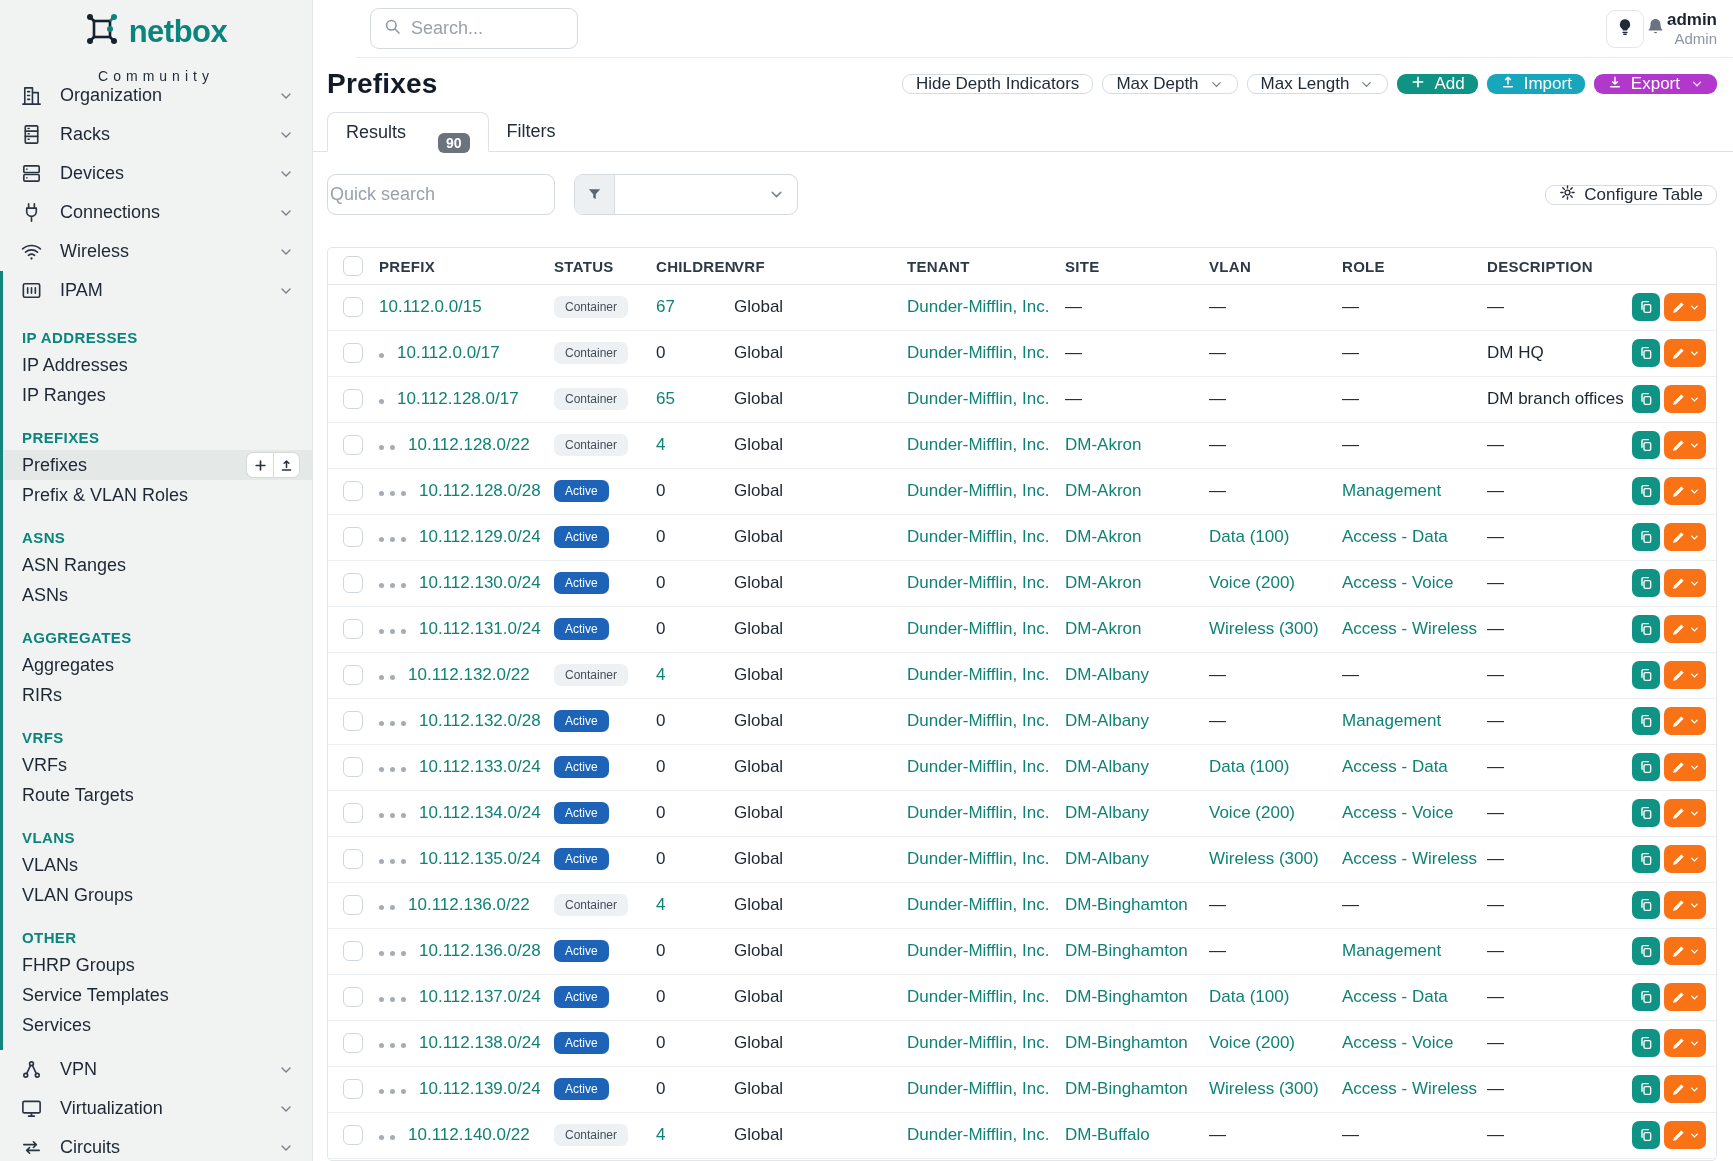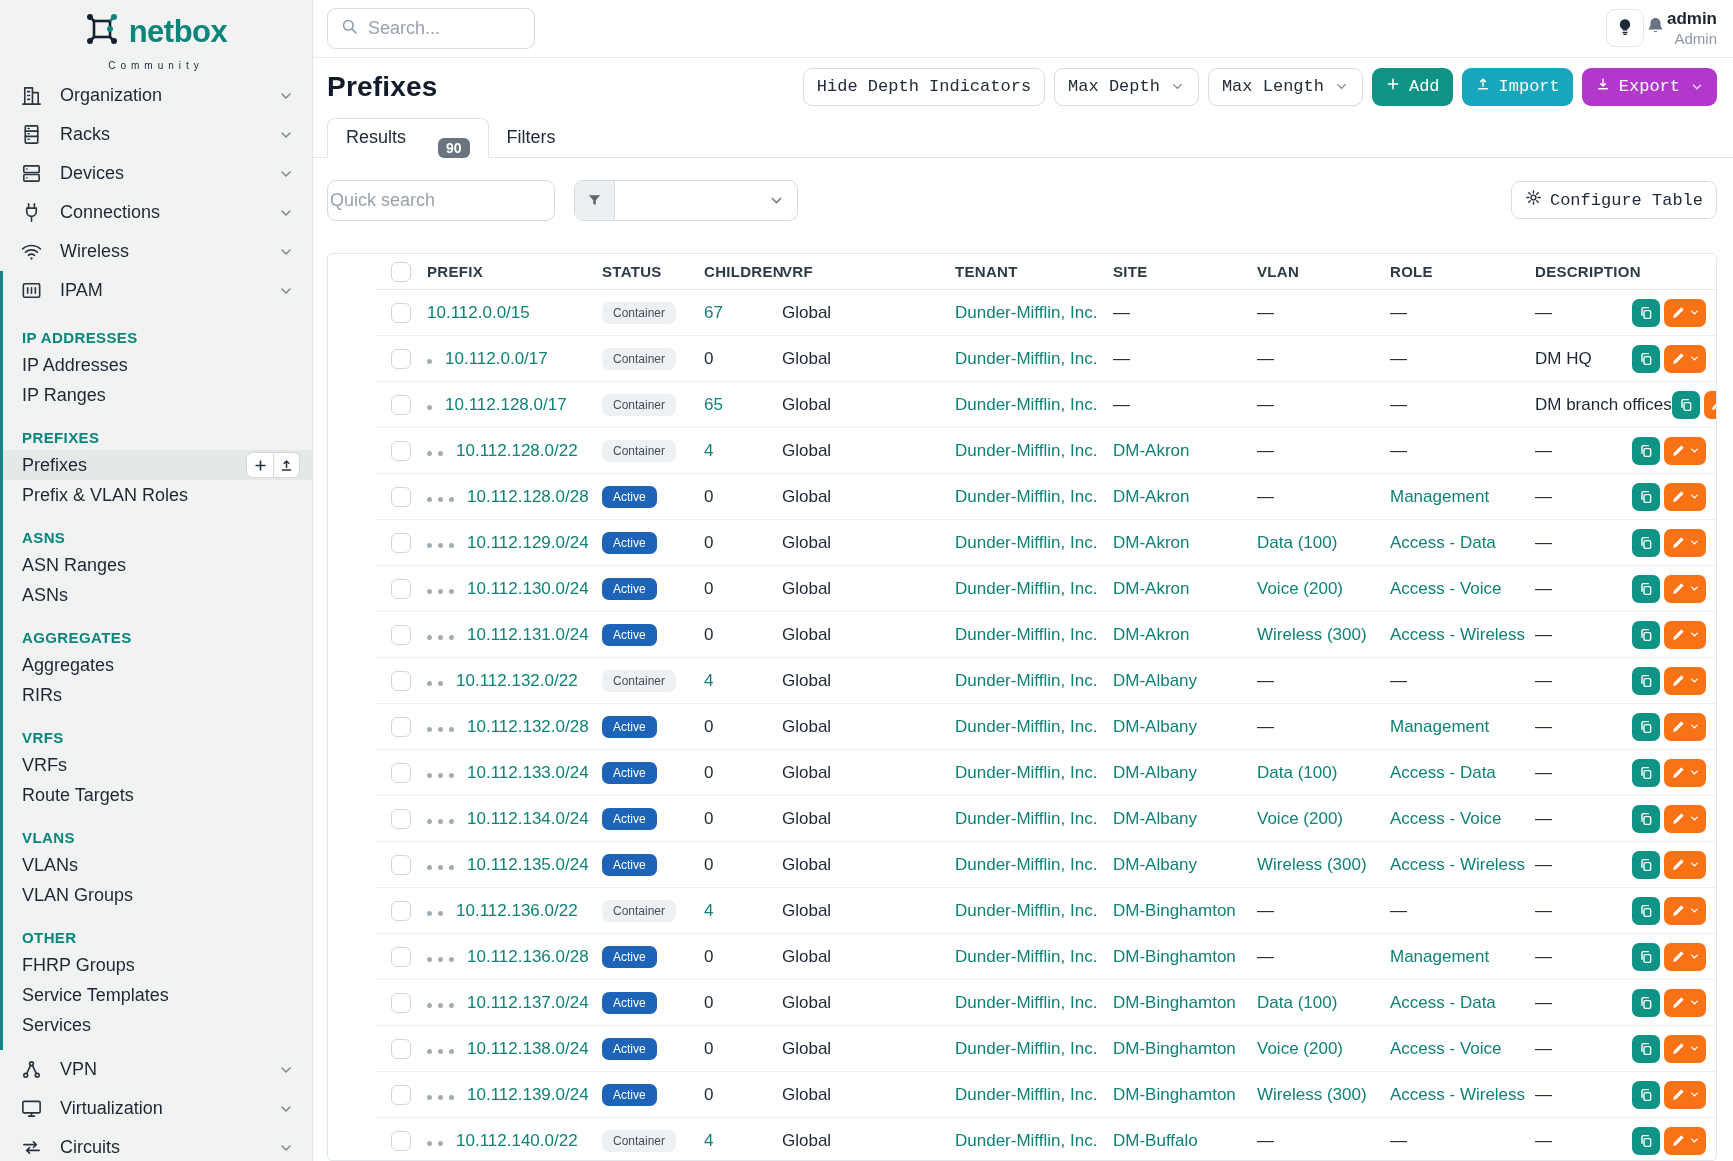--- a/index.html
+++ b/index.html
@@ -5,52 +5,52 @@
   * { margin:0; padding:0; box-sizing:border-box; }
   html,body { width:1733px; height:1161px; overflow:hidden; }
   body { font-family:"Liberation Sans","DejaVu Sans",sans-serif; background:#fff; color:#222d3b; }
   .app { display:flex; width:1733px; height:1161px; }
 
   
   .sidebar { width:313px; min-width:313px; background:var(--sidebar-bg,#f0f3f2); border-right:1px solid #e2e7e6; height:100%; overflow:hidden; }
   .logo { padding-top:12px; height:76px; text-align:center; cursor:pointer; }
   .logo-row { display:flex; align-items:center; justify-content:center; gap:8px; }
   .logo-text { font-size:31px; font-weight:700; color:var(--brand,#0b847c); letter-spacing:-0.5px; }
-  .logo-sub { font-size:10px; letter-spacing:5px; color:#232e3b; margin-top:8px; }
+  .logo-sub { font-size:14px; letter-spacing:5px; color:#232e3b; margin-top:16px; }
   .nav-item { display:flex; align-items:center; height:39px; padding:0 18px 0 19px; font-size:18px; color:#1d2834; cursor:pointer; }
   .nav-item .ico { width:24px; height:24px; margin-right:17px; display:flex; align-items:center; justify-content:center; }
   .nav-item .lbl { flex:1; }
   .chev { color:#76828d; display:flex; }
   .group-open { border-left:3px solid var(--accent-bar,#12847c); padding-bottom:10px; }
   .group-open .nav-item { padding-left:16px; }
   .section-title { height:30px; margin-top:10px; display:flex; align-items:flex-end; padding:0 0 4px 19px; font-size:15px; font-weight:700; color:var(--brand,#12847c); letter-spacing:0.4px; }
   .sub-item { height:30px; display:flex; align-items:center; padding:0 12px 0 19px; font-size:18px; color:#1d2834; cursor:pointer; }
   .sub-item.active { background:#e4e8e7; }
   .mini-group { margin-left:auto; display:flex; }
   .mini-btn { width:27px; height:26px; background:#fff; border:1px solid #d5dad9; display:flex; align-items:center; justify-content:center; cursor:pointer; color:#2a3542; }
   .mini-btn:first-child { border-radius:7px 0 0 7px; border-right:none; }
   .mini-btn:last-child { border-radius:0 7px 7px 0; }
 
   
   .main { flex:1; display:flex; flex-direction:column; background:#fff; min-width:0; }
-  .topbar { height:61px; border-bottom:1px solid #e9ebee; display:flex; align-items:center; padding:0 16px 0 14px; }
+  .topbar { height:61px; border-bottom:1px solid #e9ebee; display:flex; align-items:center; padding:0 16px 0 14px;margin-left:43px; }
   .search-box { width:208px; height:41px; border:1px solid #d4dade; border-radius:9px; display:flex; align-items:center; padding:0 12px; gap:9px; background:#fff; }
   .search-box input { border:none; outline:none; font-size:18px; color:#222d3b; width:140px; font-family:inherit; background:transparent; }
   .search-box input::placeholder { color:#98a2ad; }
   .top-right { margin-left:auto; display:flex; align-items:center; }
   .icon-btn { width:38px; height:38px; background:#fff; border:1px solid #e3e7ea; border-radius:9px; display:flex; align-items:center; justify-content:center; cursor:pointer; }
   .bell-btn { background:transparent; border:none; cursor:pointer; display:flex; }
   .userblock { text-align:right; line-height:1.25; cursor:pointer; }
   .username { font-size:17px; font-weight:700; color:#1b2430; }
   .userrole { font-size:15px; color:#8d97a3; }
 
   .page-head { display:flex; align-items:center; padding:10px 16px 12px 14px; }
   .page-title { font-size:28px; font-weight:600; color:#121b29; letter-spacing:0.2px; }
   .toolbar { margin-left:auto; display:flex; align-items:center; gap:9px; }
-  .btn { height:38px; border-radius:9px; font-size:17px; padding:0 13px; display:inline-flex; align-items:center; gap:8px; cursor:pointer; border:none; font-family:Liberation Mono, monospace; white-space:nowrap; }
+  .btn { height:20px; border-radius:9px; font-size:17px; padding:0 13px; display:inline-flex; align-items:center; gap:8px; cursor:pointer; border:none; font-family:Liberation Sans, sans-serif; white-space:nowrap; }
   .btn-outline { background:#fff; border:1px solid #d6dbdf; color:#222c38; }
   .btn-add { background:var(--btn-add,#0e9384); color:#fff; }
   .btn-import { background:var(--btn-import,#17a6bc); color:#fff; }
   .btn-export { background:var(--btn-export,#b238cc); color:#fff; }
   .btn .chev { margin-left:2px; }
   .btn-export .chev, .btn-import .chev { color:#ecd9f3; }
 
   .tabbar { display:flex; align-items:stretch; height:40px; padding-left:14px; border-bottom:1px solid #dfe3e7; }
   .tab { display:flex; align-items:center; gap:9px; padding:0 18px; font-size:18px; color:#232d3a; cursor:pointer; }
   .tab.active { background:#fff; border:1px solid #dfe3e7; border-bottom-color:#fff; margin-bottom:-1px; border-radius:8px 8px 0 0; font-weight:500;gap:32px; }
@@ -59,21 +59,21 @@
   .controls { display:flex; align-items:center; padding:22px 16px 0 14px; }
   .quick-search { width:228px; height:41px; border:1px solid #d4dade; border-radius:9px; display:flex; align-items:center; padding:0 2px; background:#fff; }
   .quick-search input { border:none; outline:none; font-size:18px; width:100%; font-family:inherit; background:transparent; color:#222d3b; }
   .quick-search input::placeholder { color:#98a2ad; }
   .filter-group { margin-left:19px; display:flex; height:41px; width:224px; border:1px solid #d4dade; border-radius:9px; overflow:hidden; background:#fff; cursor:pointer; }
   .filter-addon { width:40px; background:#edf0f2; border-right:1px solid #d9dee2; display:flex; align-items:center; justify-content:center; }
   .filter-sel { flex:1; display:flex; align-items:center; justify-content:flex-end; padding-right:12px; color:#76828d; }
   .configure-btn { margin-left:auto; }
 
   
-  .card { margin:32px 16px 0 14px; border:1px solid #e2e6ea; border-radius:5px; background:#fff; overflow:hidden;padding-left:48px; }
+  .card { margin:32px 16px 0 14px; border:1px solid #e2e6ea; border-radius:5px; background:#fff; overflow:hidden; }
   table { width:100%; border-collapse:collapse; table-layout:fixed; }
   thead th { height:36px; font-size:15px; font-weight:700; color:#2e3947; text-align:left; letter-spacing:0.3px; border-bottom:1px solid #e4e8eb; padding:0 8px 0 0; white-space:nowrap; }
   th.cb-col, td.cb-col { padding-left:15px; }
   tbody td { height:45px; border-bottom:1px solid #eceff1; font-size:17px; color:#1d2733; padding:0 8px 0 0; white-space:nowrap; overflow:hidden; }
   tbody tr:last-child td { border-bottom:none; }
   input.row-cb { width:20px; height:20px; accent-color:#fff; appearance:none; border:1px solid #cfd6db; border-radius:6px; background:#fff; cursor:pointer; display:block; }
   a.tlink { color:var(--link,#0f8276); text-decoration:none; cursor:pointer; }
   .dots { display:inline-flex; align-items:center; margin-right:7px; }
   .dot { width:5px; height:5px; border-radius:50%; background:#a4acb4; display:inline-block; margin-right:6px; }
   .badge { display:inline-block; font-size:12px; border-radius:7px; padding:4px 11px; font-weight:500; line-height:1.2; }

